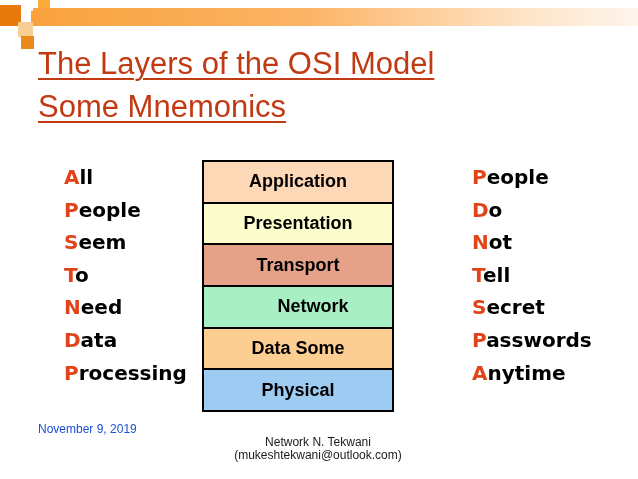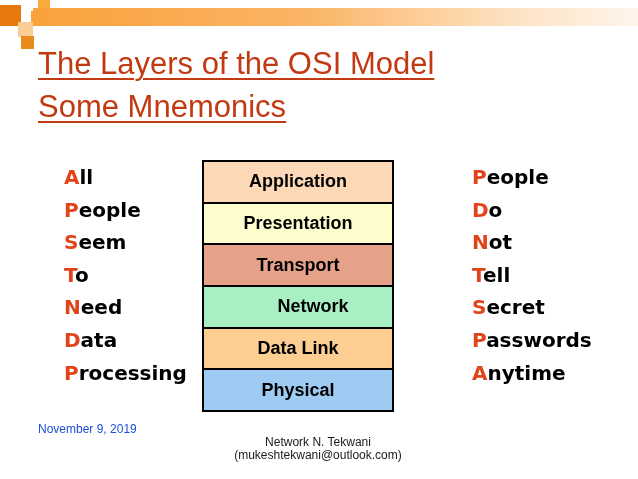--- a/index.html
+++ b/index.html
@@ -114,21 +114,21 @@
     <div class="osi-row" style="background-color: rgb(252, 252, 204);">
         <span class="osi-label">Presentation</span>
       </div>
     <div class="osi-row" style="background-color: rgb(230, 161, 137);">
         <span class="osi-label">Transport</span>
       </div>
     <div class="osi-row" style="background-color: rgb(168, 240, 196); padding-left: 30px;">
         <span class="osi-label">Network</span>
       </div>
     <div class="osi-row" style="background-color: rgb(252, 206, 146);">
-        <span class="osi-label">Data Link</span>
+        <span class="osi-label">Data Some</span>
       </div>
     <div class="osi-row" style="background-color: rgb(158, 203, 242); text-align: center;">
         <span class="osi-label">Physical</span>
       </div>
   </div>
 
   <ul class="mn-list mn-right">
     <li class="mn-item"><span class="mn-initial">P</span><span class="mn-rest">eople</span></li>
     <li class="mn-item"><span class="mn-initial">D</span><span class="mn-rest">o</span></li>
     <li class="mn-item"><span class="mn-initial">N</span><span class="mn-rest">ot</span></li>

